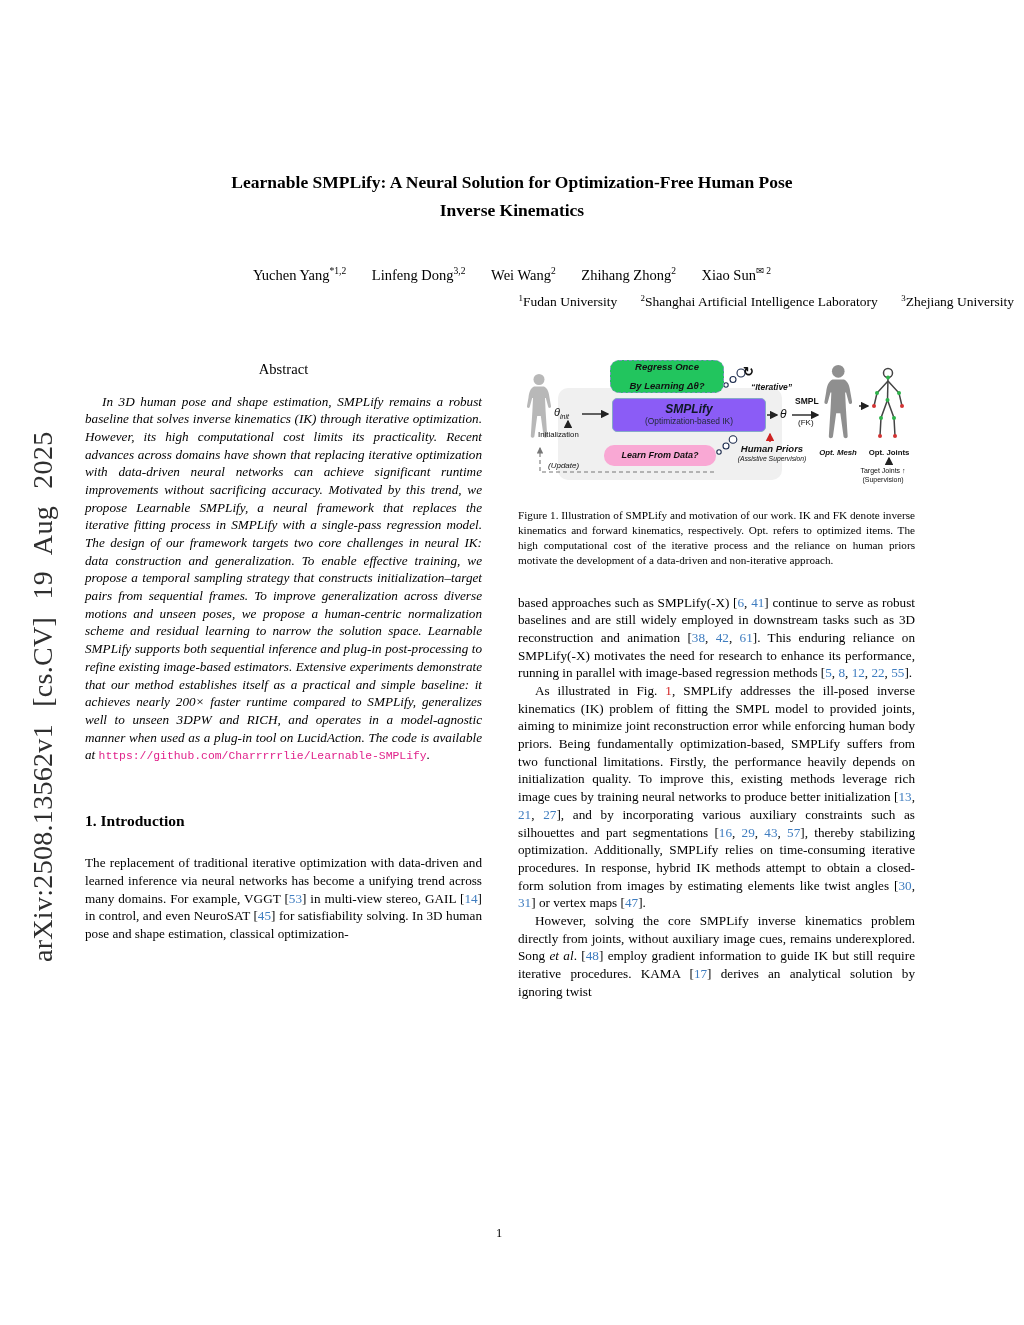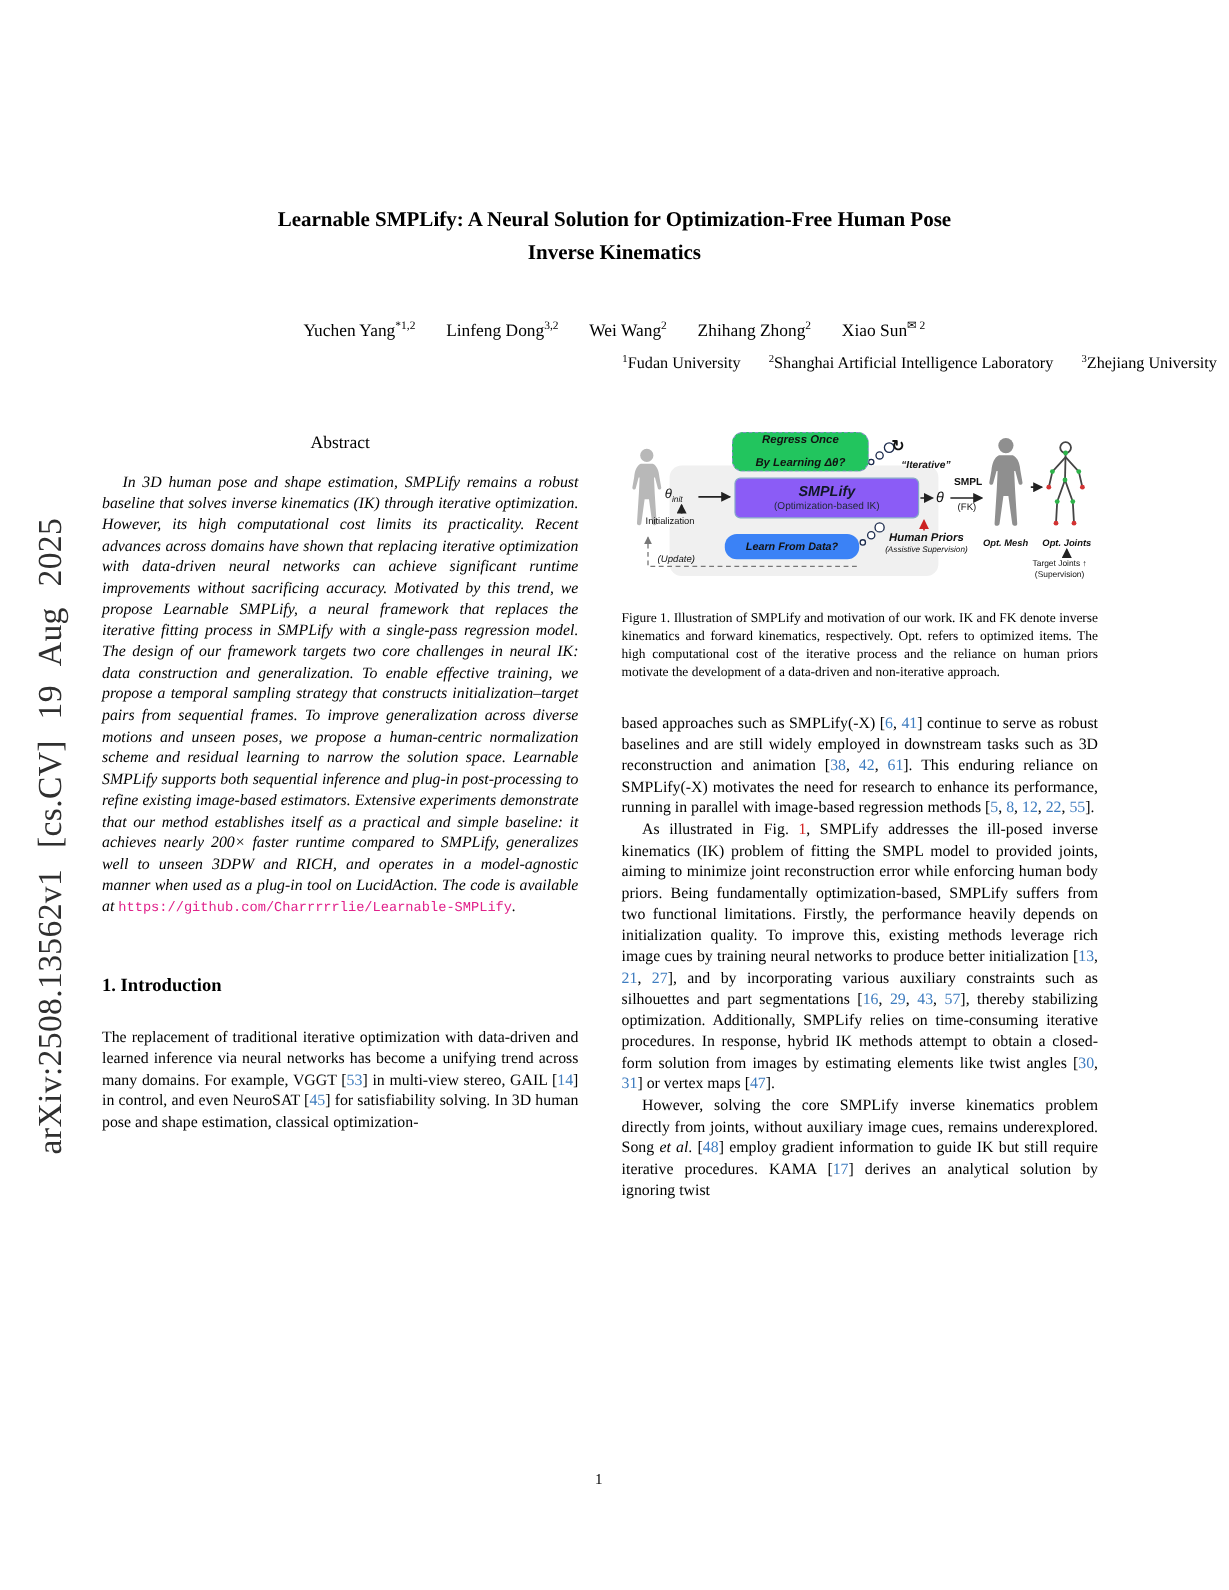--- a/index.html
+++ b/index.html
@@ -51,32 +51,32 @@
     border-radius:9px; color:#fff; font-style:italic; font-weight:bold; font-size:9.5px; line-height:1.25;
     display:flex; flex-direction:column; align-items:center; justify-content:space-between; text-align:center;
     font-family:"Liberation Sans", sans-serif; }
   .fig-iterative-icon { left:225px; top:3px; color:#cc2222; font-size:13px; font-weight:bold; }
   .fig-iterative { left:233px; top:22px; color:#cc2222; font-style:italic; font-weight:bold; font-size:8.5px; }
   .fig-smplify { left:94px; top:38px; width:154px; height:34px; background:#8b5cf6; border:1px solid #86a8c8;
     border-radius:5px; display:flex; flex-direction:column; align-items:center; justify-content:center;
     font-family:"Liberation Sans", sans-serif; }
   .fig-smplify-title { font-style:italic; font-weight:bold; font-size:12px; color:#101826; line-height:1.1; }
   .fig-smplify-sub { font-size:8.4px; color:#222a38; }
-  .fig-learn { left:86px; top:85px; width:112px; height:21px; background:#3b82f6; border-radius:10px;
+  .fig-learn { left:86px; top:85px; width:112px; height:21px; background:#f9a8d4; border-radius:10px;
     color:#fff; font-style:italic; font-weight:bold; font-size:9px; display:flex; align-items:center;
     justify-content:center; font-family:"Liberation Sans", sans-serif; }
   .fig-priors { left:214px; top:84px; width:80px; text-align:center; color:#cc2222; }
   .fig-priors-title { font-style:italic; font-weight:bold; font-size:9.5px; line-height:1.1; }
   .fig-priors-sub { font-style:italic; font-size:6.8px; }
   .fig-update { left:30px; top:101px; font-style:italic; font-size:8px; color:#333; }
   .fig-theta-out { left:262px; top:46px; font-family:"Liberation Serif",serif; font-style:italic; font-size:12px; }
   .fig-smpl { left:277px; top:36px; font-size:8.5px; font-weight:bold; }
   .fig-fk { left:280px; top:58px; font-size:8px; }
   .fig-opt-mesh { left:294px; top:88px; width:52px; text-align:center; font-size:7.8px; font-weight:bold; font-style:italic; }
-  .fig-opt-joints { left:346px; top:88px; width:50px; text-align:center; font-size:7.8px; font-weight:bold; font-style:italic; }
+  .fig-opt-joints { left:346px; top:88px; width:50px; text-align:center; font-size:7.8px; font-weight:bold; }
   .fig-target { left:334px; top:107px; width:62px; text-align:center; font-size:7px; line-height:1.25; }
   .fig-caption { font-size:11.2px; line-height:1.33; text-align:justify; margin-bottom:26px; }
 
   .first-right-par { margin-top:4px; }
 
   
   .footnote { position:absolute; left:85px; top:1148px; width:397px; font-size:10.8px; line-height:1.3; text-align:justify; }
   .footnote-rule { width:148px; border-top:1px solid #000; margin-bottom:5px; }
 
   .page-number { position:absolute; top:1226px; left:85px; width:828px; text-align:center; font-size:12.5px; }

